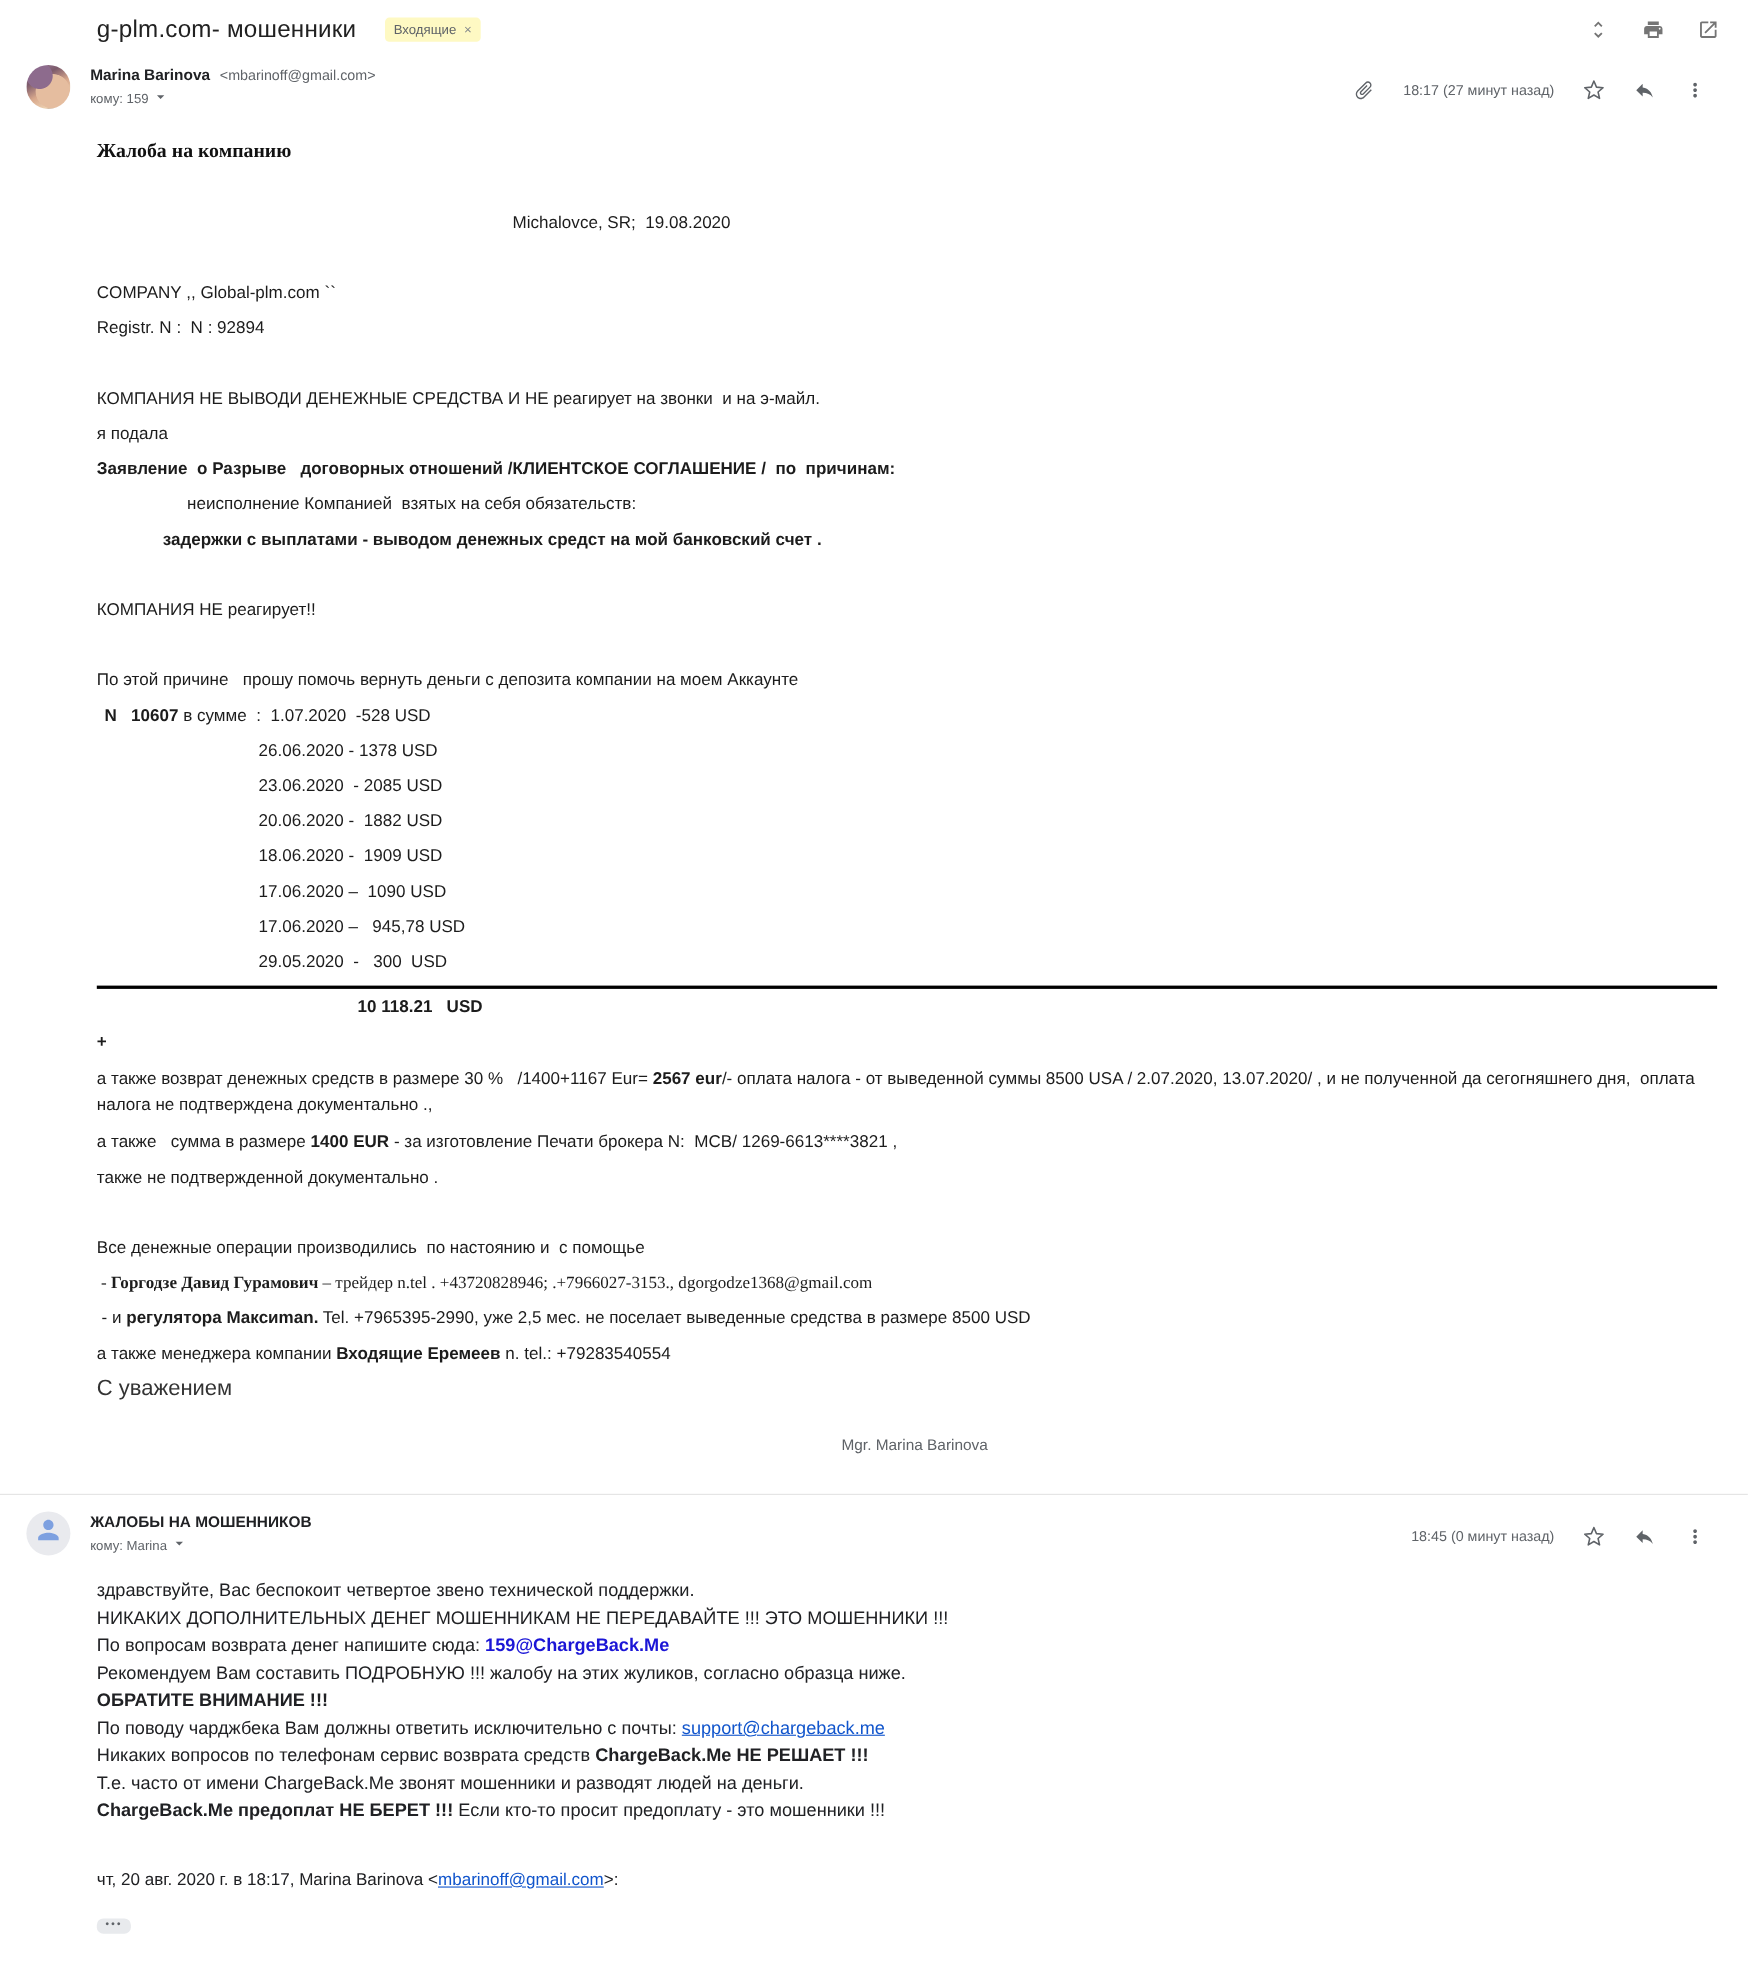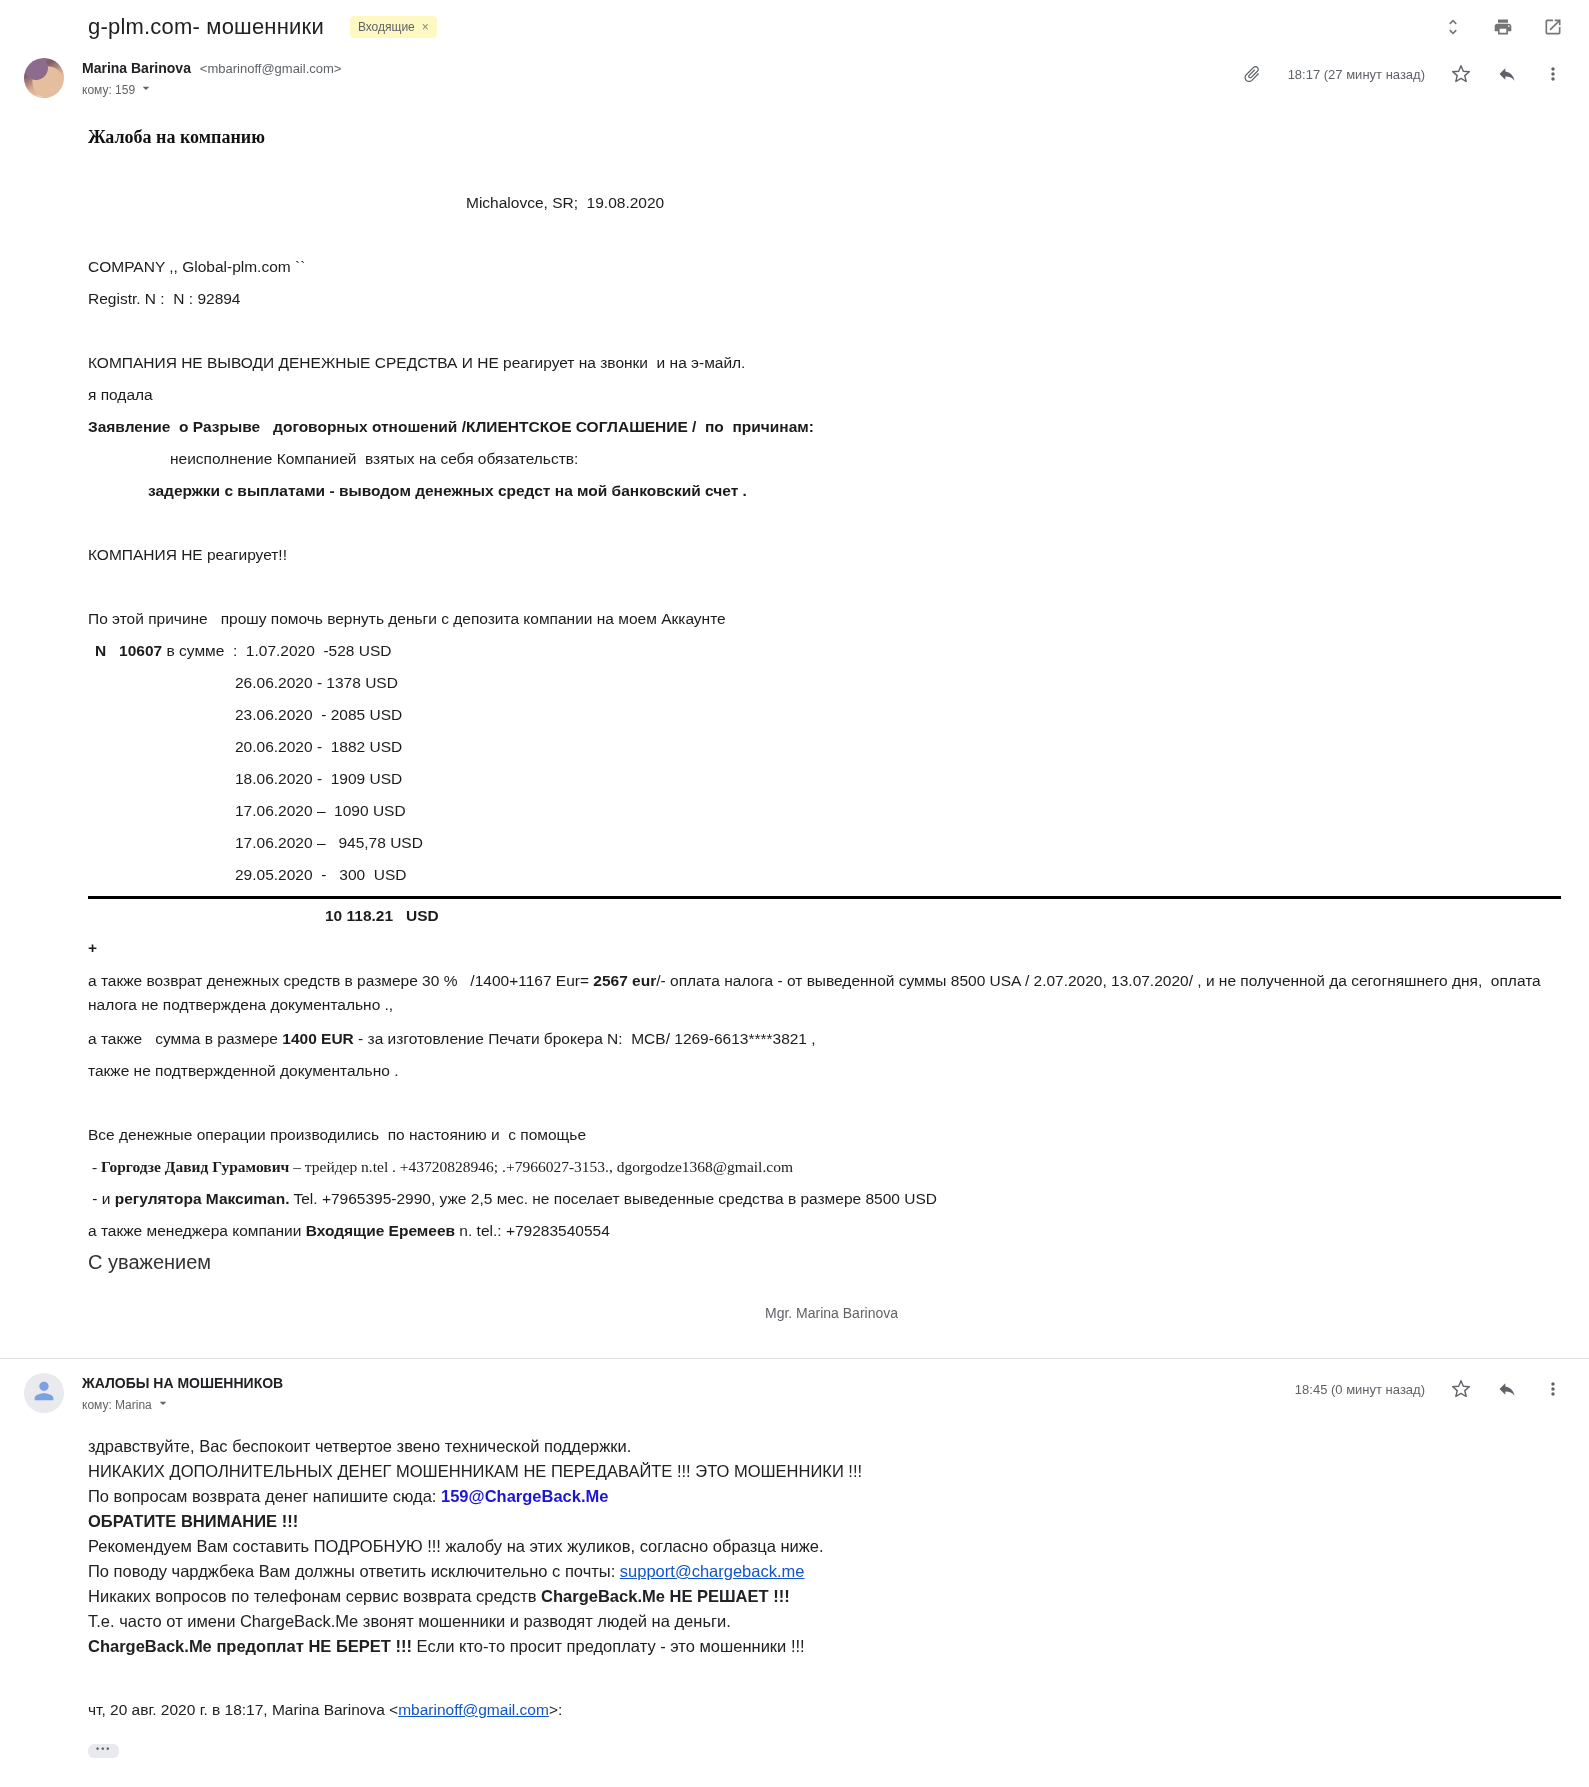--- a/index.html
+++ b/index.html
@@ -12,21 +12,21 @@
   .subject { font-size:22px; font-weight:400; color:#212121; margin:0; letter-spacing:.2px; }
   .chip { display:inline-flex; align-items:center; gap:7px; background:#fef9c3; color:#5f6368;
           font-size:12px; padding:4px 8px; border-radius:4px; margin-left:14px; cursor:pointer; }
   .chip-x { font-size:12px; color:#80868b; cursor:pointer; }
   .top-actions { margin-left:auto; display:flex; align-items:center; gap:30px; }
   .icon-btn { background:none; border:none; padding:0; cursor:pointer; line-height:0; color:#5f6368; }
   .icon-btn svg { display:block; }
 
   
   .msg { }
-  .msg-header { display:flex; align-items:flex-start; padding:14px 26px 0 24px; }
+  .msg-header { display:flex; align-items:center; padding:14px 38px 0 24px; }
   .avatar { width:40px; height:40px; border-radius:50%; flex:0 0 40px; overflow:hidden; }
   .avatar-photo { background:
       radial-gradient(circle at 30% 25%, #8d6b8d 0 28%, transparent 30%),
       radial-gradient(circle at 60% 60%, #e5bd9f 0 45%, transparent 47%),
       linear-gradient(150deg,#a98bab 0%, #7c5a6b 30%, #d8a88c 55%, #ecd0b0 78%, #4c3a3c 100%); }
   .avatar-default { background:#e9eaee; display:flex; align-items:center; justify-content:center; }
   .sender-block { margin-left:18px; padding-top:2px; }
   .sender-line { font-size:14px; }
   .sender-name { font-weight:700; color:#202124; }
   .sender-email { color:#5f6368; font-size:13px; margin-left:5px; }
@@ -235,22 +235,22 @@
               </svg>
           </span>
         </button>
       </div>
     </div>
 
     <div class="m2-body">
       <div class="line">здравствуйте, Вас беспокоит четвертое звено технической поддержки.</div>
       <div class="line">НИКАКИХ ДОПОЛНИТЕЛЬНЫХ ДЕНЕГ МОШЕННИКАМ НЕ ПЕРЕДАВАЙТЕ !!! ЭТО МОШЕННИКИ !!!</div>
       <div class="line"><span>По вопросам возврата денег напишите сюда: </span><a class="link-strong">159@ChargeBack.Me</a></div>
+      <div class="line">Рекомендуем Вам составить ПОДРОБНУЮ !!! жалобу на этих жуликов, согласно образца ниже.</div>
       <div class="line bold">ОБРАТИТЕ ВНИМАНИЕ !!!</div>
-      <div class="line">Рекомендуем Вам составить ПОДРОБНУЮ !!! жалобу на этих жуликов, согласно образца ниже.</div>
       <div class="line"><span>По поводу чарджбека Вам должны ответить исключительно с почты: </span><a class="link">support@chargeback.me</a></div>
       <div class="line"><span>Никаких вопросов по телефонам сервис возврата средств </span><span class="bold">ChargeBack.Me НЕ РЕШАЕТ !!!</span></div>
       <div class="line">Т.е. часто от имени ChargeBack.Me звонят мошенники и разводят людей на деньги.</div>
       <div class="line"><span class="bold">ChargeBack.Me предоплат НЕ БЕРЕТ !!!</span><span> Если кто-то просит предоплату - это мошенники !!!</span></div>
       <div class="quote-line"><span>чт, 20 авг. 2020 г. в 18:17, Marina Barinova &lt;</span><a class="link">mbarinoff@gmail.com</a><span>&gt;:</span></div>
       <button class="trimmed-btn">•••</button>
     </div>
   </section>
 
 </div>

